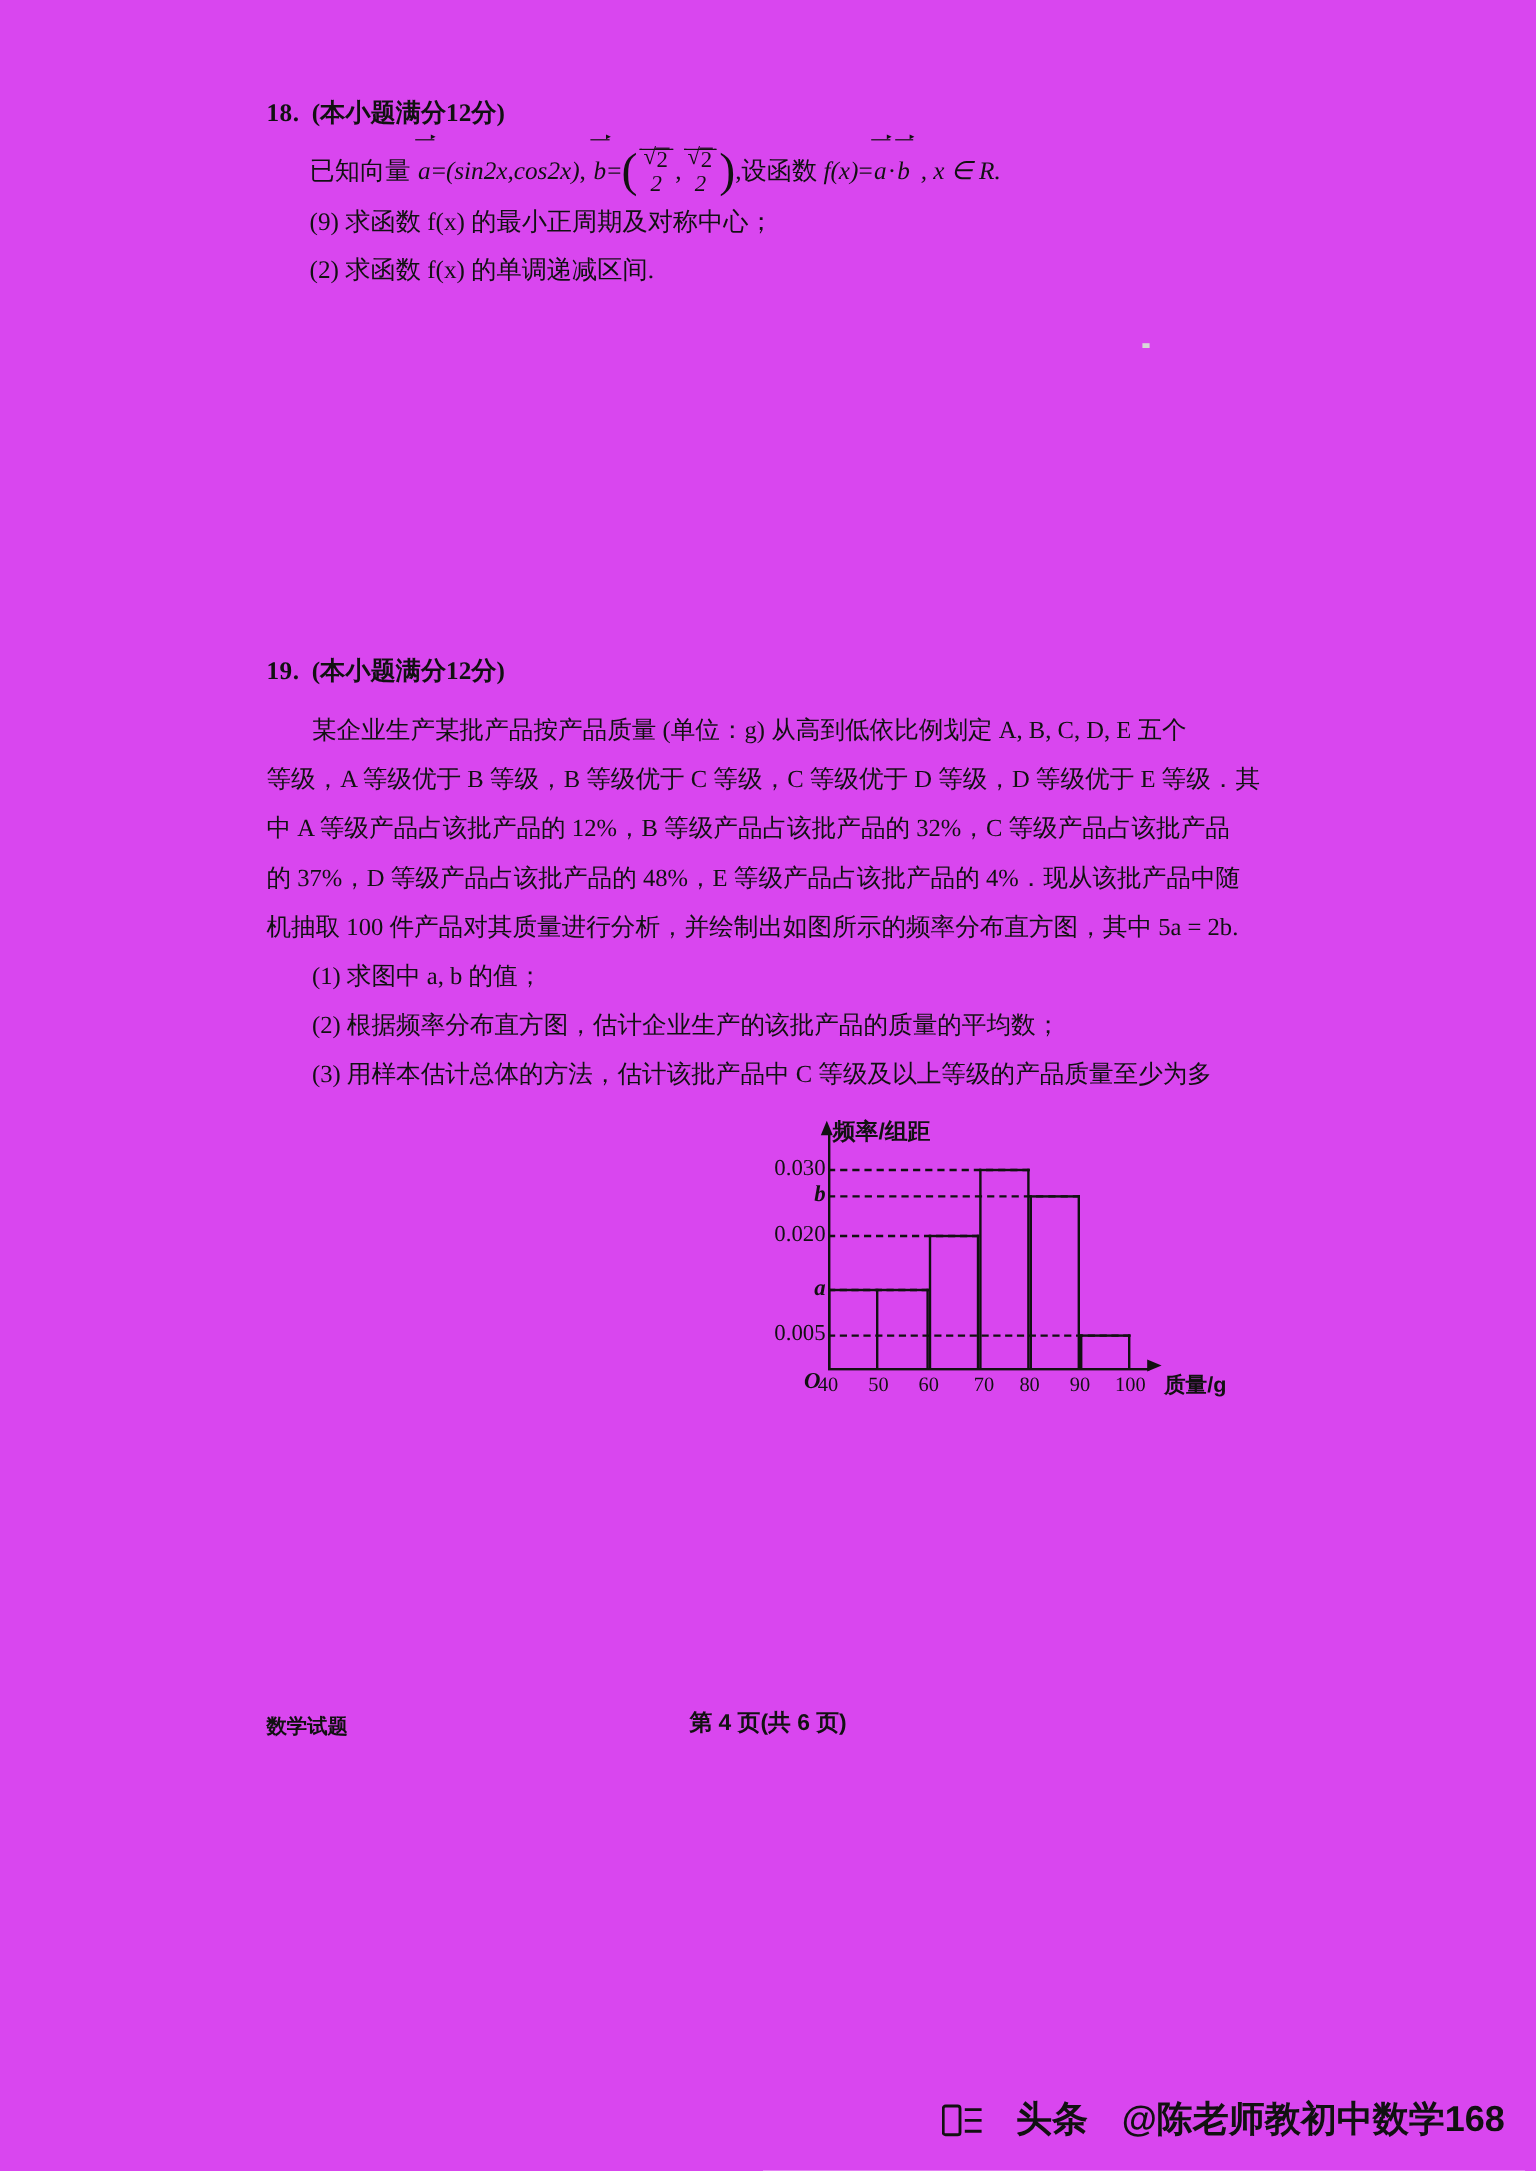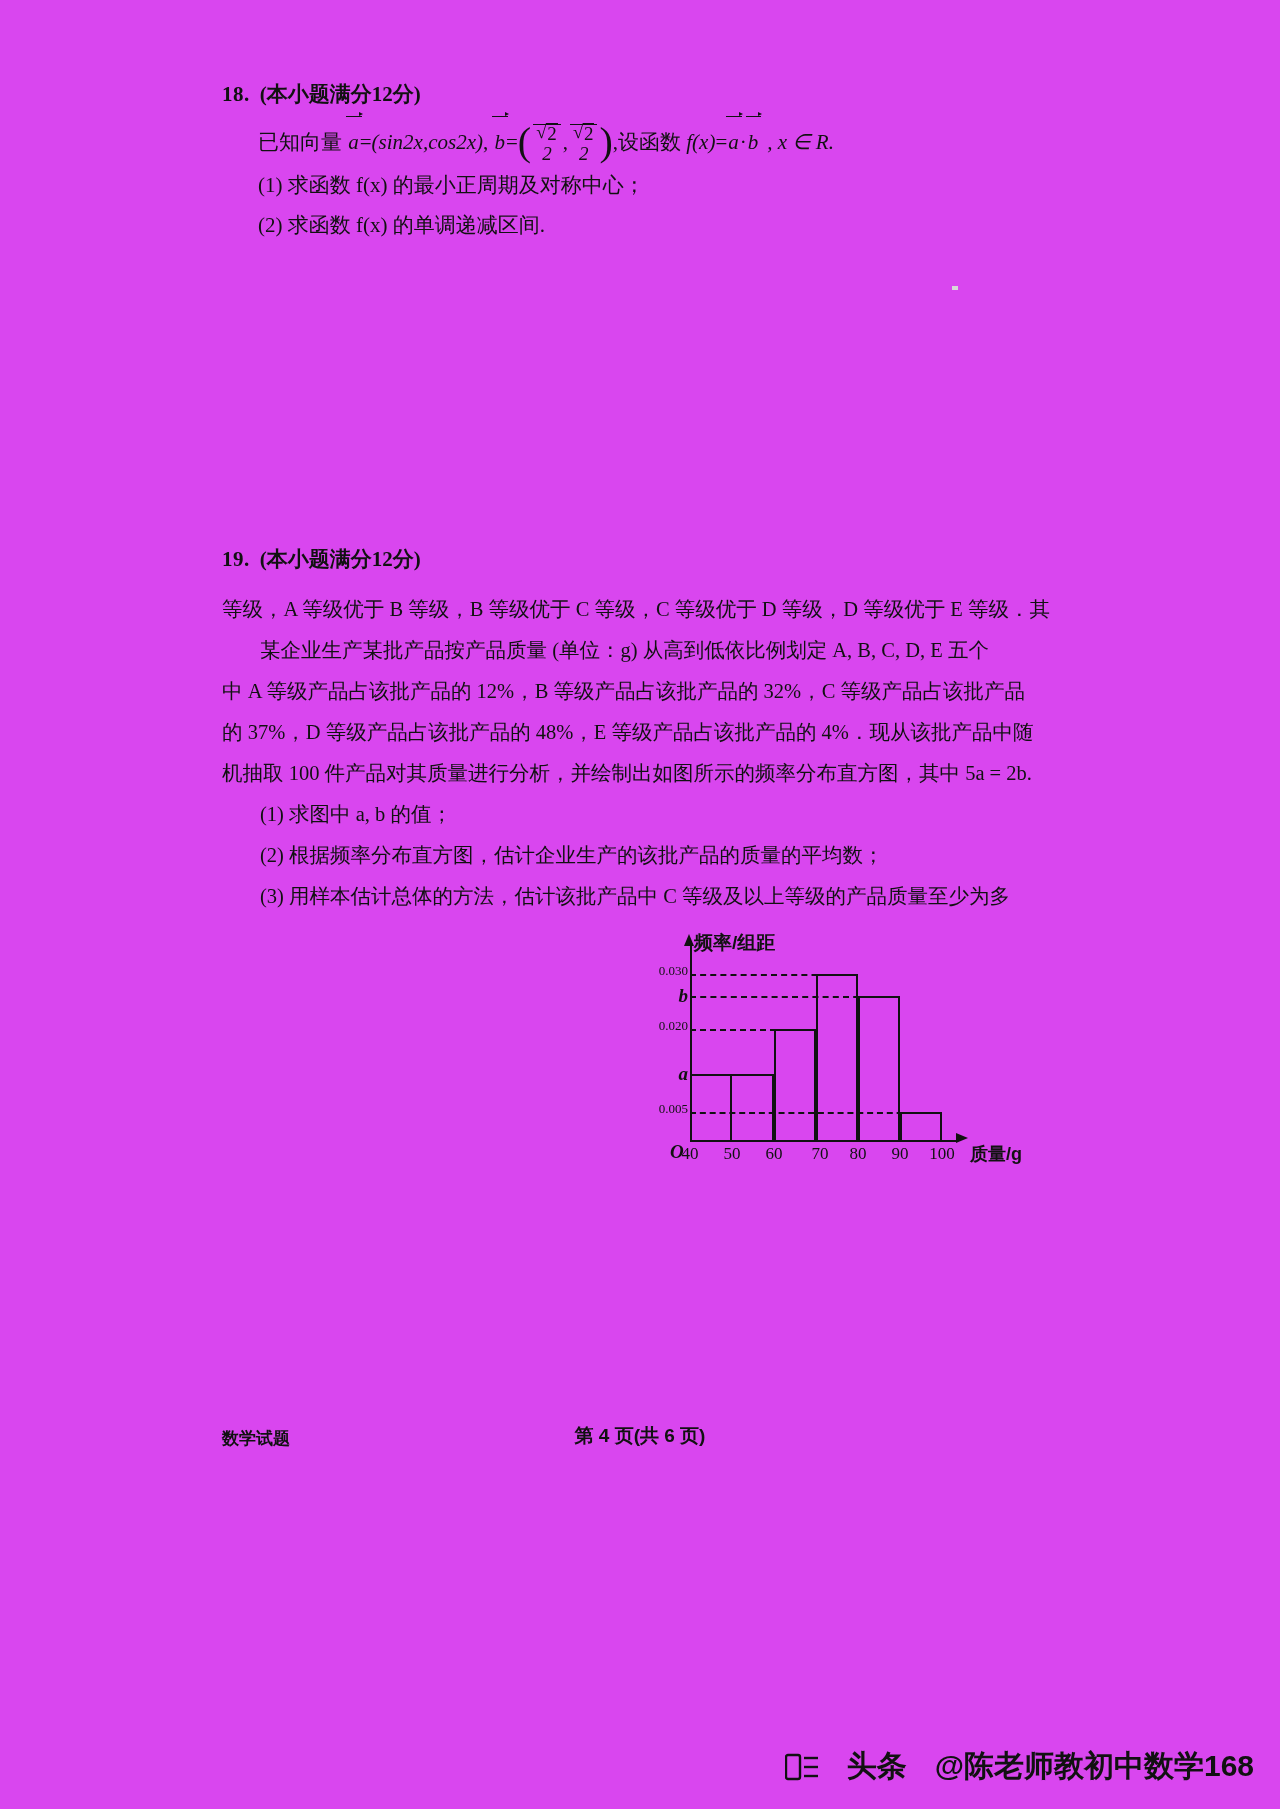--- a/index.html
+++ b/index.html
@@ -96,21 +96,21 @@
   .xaxis{
     position:absolute; left:40px; top:210px; width:268px; height:0;
     border-top:2.2px solid #111;
   }
   .xarrow{
     position:absolute; left:306px; top:203px; width:0; height:0;
     border-top:5.5px solid transparent; border-bottom:5.5px solid transparent;
     border-left:12px solid #111;
   }
   .ylabel{
-    position:absolute; right:0; font-size:13px;
+    position:absolute; right:0; font-size:19px;
     font-family:"Liberation Serif", serif;
     text-align:right; white-space:nowrap;
   }
   .ylab-wrap{ position:absolute; left:-52px; width:90px; }
   .gridline{
     position:absolute; left:40px; height:0;
     border-top:2.4px dashed #111;
   }
   .bar{
     position:absolute; box-sizing:border-box;
@@ -174,34 +174,34 @@
           <span class="bar"></span>
           <span class="den math">2</span>
         </span><span class="up">,</span><span class="frac">
           <span class="num"><span class="radic"><span class="rad-body">2</span></span></span>
           <span class="bar"></span>
           <span class="den math">2</span>
         </span><span class="bigparen">)</span><span>,设函数</span>
       <span class="math">f(x)</span><span class="up">=</span><span class="vec">a</span><span class="up">·</span><span class="vec">b</span><span class="math" style="margin-left:8px;">, x ∈ R.</span>
     </div>
 
-    <div class="body-line indent">(1) 求函数 f(x) 的最小正周期及对称中心；</div>
+    <div class="body-line indent">(9) 求函数 f(x) 的最小正周期及对称中心；</div>
     <div class="body-line indent">(2) 求函数 f(x) 的单调递减区间.</div>
   </div>
 
   <div class="blk" id="q19">
 
     <div class="qhead">
       <span class="qnum">19.</span>
       <span class="qtitle">(本小题满分12分)</span>
     </div>
 
     <div class="p19" style="margin-top:16px;">
+      <span class="ln" style="padding-left:38px;">某企业生产某批产品按产品质量 (单位：g) 从高到低依比例划定 A, B, C, D, E 五个</span>
       <span class="ln">等级，A 等级优于 B 等级，B 等级优于 C 等级，C 等级优于 D 等级，D 等级优于 E 等级．其</span>
-      <span class="ln" style="padding-left:38px;">某企业生产某批产品按产品质量 (单位：g) 从高到低依比例划定 A, B, C, D, E 五个</span>
       <span class="ln">中 A 等级产品占该批产品的 12%，B 等级产品占该批产品的 32%，C 等级产品占该批产品</span>
       <span class="ln">的 37%，D 等级产品占该批产品的 48%，E 等级产品占该批产品的 4%．现从该批产品中随</span>
       <span class="ln">机抽取 100 件产品对其质量进行分析，并绘制出如图所示的频率分布直方图，其中 5a = 2b.</span>
     </div>
 
     <div class="p19">
       <span class="ln" style="padding-left:38px;">(1) 求图中 a, b 的值；</span>
       <span class="ln" style="padding-left:38px;">(2) 根据频率分布直方图，估计企业生产的该批产品的质量的平均数；</span>
       <span class="ln" style="padding-left:38px;">(3) 用样本估计总体的方法，估计该批产品中 C 等级及以上等级的产品质量至少为多</span>
     </div>

